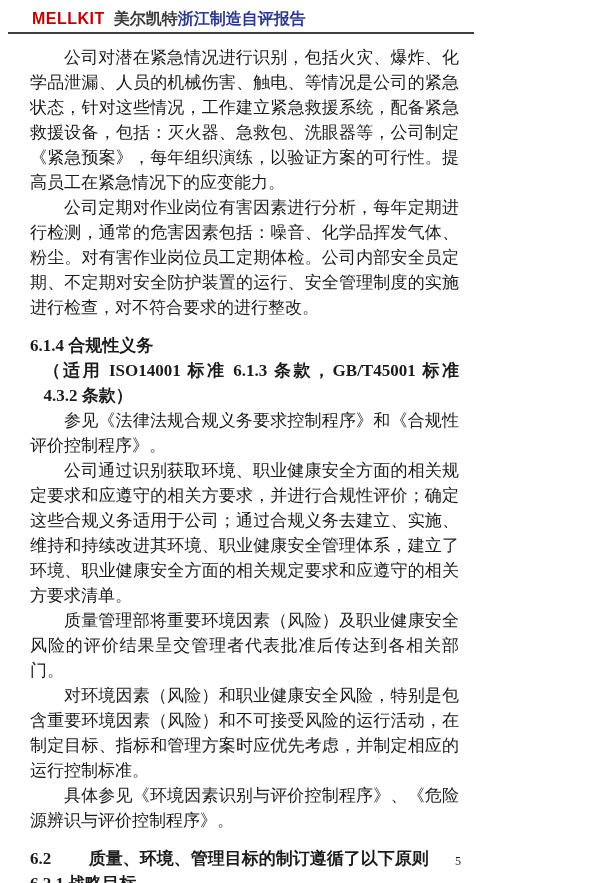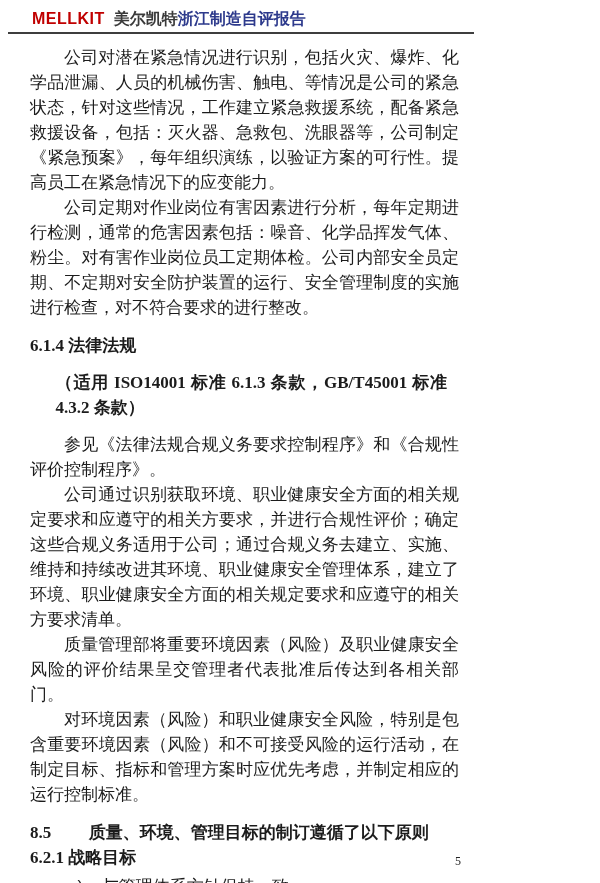--- a/index.html
+++ b/index.html
@@ -34,21 +34,21 @@
   }
   
   .content{
     padding:11px 23px 0 30px;
     font-size:17px;
     line-height:25px;
     text-align:justify;
   }
   .para{margin:0;text-indent:2em;}
   .heading{margin:13px 0 0 0;font-weight:700;}
-  .subheading{margin:12px;font-weight:700;padding-left:.8em;}
+  .subheading{margin:0;font-weight:700;padding-left:.8em;}
   .sec-num{display:inline-block;margin-right:2.2em;}
   .list-item{margin:4px;padding-left:2em;}
   .list-marker{display:inline-block;margin-right:1.1em;font-family:"Liberation Sans","DejaVu Sans",sans-serif;}
   
   .page-number{
     position:absolute;
     right:21px;bottom:14px;
     font-size:12px;
     color:#222;
   }
@@ -62,29 +62,30 @@
     <span class="brand">MELLKIT</span>
     <span class="company">美尔凯特</span><span class="doc-title">浙江制造自评报告</span>
   </div>
   <hr class="header-rule">
 
   <div class="content">
 
     <p class="para">公司对潜在紧急情况进行识别，包括火灾、爆炸、化学品泄漏、人员的机械伤害、触电、等情况是公司的紧急状态，针对这些情况，工作建立紧急救援系统，配备紧急救援设备，包括：灭火器、急救包、洗眼器等，公司制定《紧急预案》，每年组织演练，以验证方案的可行性。提高员工在紧急情况下的应变能力。</p>
     <p class="para">公司定期对作业岗位有害因素进行分析，每年定期进行检测，通常的危害因素包括：噪音、化学品挥发气体、粉尘。对有害作业岗位员工定期体检。公司内部安全员定期、不定期对安全防护装置的运行、安全管理制度的实施进行检查，对不符合要求的进行整改。</p>
 
-    <p class="heading">6.1.4 法律法规</p>
+    <p class="heading">6.1.4 合规性义务</p>
     <p class="subheading">（适用 ISO14001 标准 6.1.3 条款，GB/T45001 标准 4.3.2 条款）</p>
     <p class="para">参见《法律法规合规义务要求控制程序》和《合规性评价控制程序》。</p>
     <p class="para">公司通过识别获取环境、职业健康安全方面的相关规定要求和应遵守的相关方要求，并进行合规性评价；确定这些合规义务适用于公司；通过合规义务去建立、实施、维持和持续改进其环境、职业健康安全管理体系，建立了环境、职业健康安全方面的相关规定要求和应遵守的相关方要求清单。</p>
 
     <p class="para">质量管理部将重要环境因素（风险）及职业健康安全风险的评价结果呈交管理者代表批准后传达到各相关部门。</p>
     <p class="para">对环境因素（风险）和职业健康安全风险，特别是包含重要环境因素（风险）和不可接受风险的运行活动，在制定目标、指标和管理方案时应优先考虑，并制定相应的运行控制标准。</p>
+    <p class="para">具体参见《环境因素识别与评价控制程序》、《危险源辨识与评价控制程序》。</p>
 
-    <p class="heading"><span class="sec-num">8.5</span><span>质量、环境、管理目标的制订遵循了以下原则</span></p>
+    <p class="heading"><span class="sec-num">6.2</span><span>质量、环境、管理目标的制订遵循了以下原则</span></p>
     <p class="heading" style="margin-top:0;">6.2.1 战略目标</p>
     <p class="list-item"><span class="list-marker">a)</span><span>与管理体系方针保持一致；</span></p>
 
   </div>
 
   <div class="page-number">5</div>
 
 </div>
 
 </body></html>

